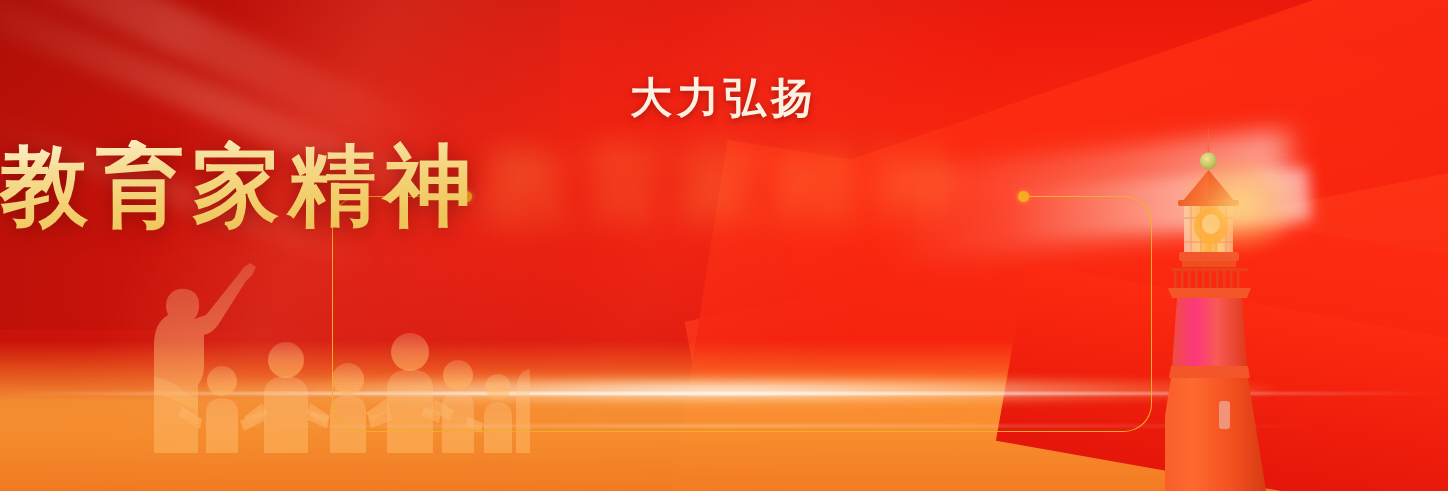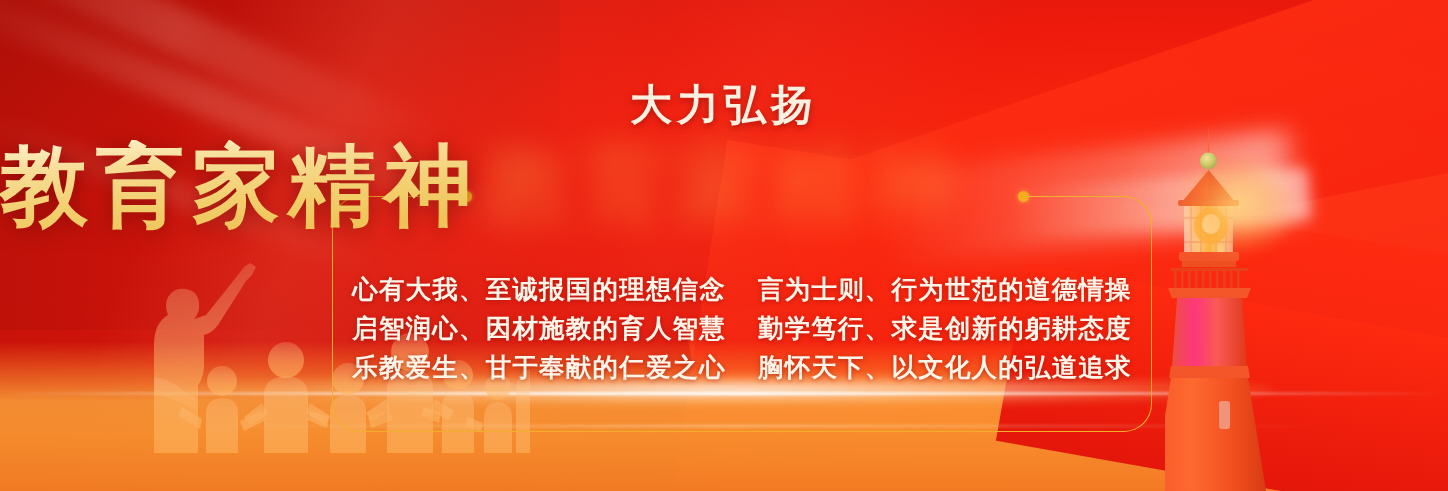--- a/index.html
+++ b/index.html
@@ -103,21 +103,21 @@
     border-top:1.6px solid #f2b02a;border-right:1.6px solid #f2b02a;
     border-top-right-radius:28px;box-sizing:border-box;}
   .dot{position:absolute;width:11px;height:11px;border-radius:50%;background:#f6ad1f;
     box-shadow:0 0 5px rgba(255,190,60,.65);}
   .dot.left{left:461px;top:191px;}
   .dot.right{left:1018px;top:191px;}
 
   
   .headline{position:absolute;left:0;right:0;top:70px;text-align:center;
     font-size:42px;font-weight:700;letter-spacing:5px;color:#fdf2e2;
-    text-shadow:0 2px 7px rgba(120,8,4,.55);margin-top:7px;}
+    text-shadow:0 2px 7px rgba(120,8,4,.55);}
   .bigtitle{position:absolute;left:0;right:0;top:140px;
     font-size:88px;font-weight:700;letter-spacing:8px;line-height:1.05;
     background:linear-gradient(176deg,#fff4d0 0%,#f7dd95 18%,#f3cf6c 40%,#efc457 58%,#f6d98c 78%,#e8b63f 100%);
     -webkit-background-clip:text;background-clip:text;color:transparent;
     filter:drop-shadow(0 3px 10px rgba(110,6,3,.6));}
   .bigtitle-glow{position:absolute;left:0;right:0;top:140px;text-align:center;
     font-size:88px;font-weight:700;letter-spacing:8px;line-height:1.05;
     color:rgba(255,200,90,.26);filter:blur(14px);pointer-events:none;}
 
   .slogans{position:absolute;left:332px;top:272px;width:820px;
@@ -290,27 +290,15 @@
   <div class="frame-corner-tr"></div>
   <div class="frame-top-l"></div>
   <div class="frame-top-r"></div>
   <div class="dot left"></div>
   <div class="dot right"></div>
 
   <div class="headline">大力弘扬</div>
   <div class="bigtitle-glow">教育家精神</div>
   <div class="bigtitle">教育家精神</div>
 
-  <div class="slogans">
-    <div class="slogan-col left">
-      <div class="slogan">心有大我、至诚报国的理想信念</div>
-      <div class="slogan">启智润心、因材施教的育人智慧</div>
-      <div class="slogan">乐教爱生、甘于奉献的仁爱之心</div>
-    </div>
-    <div class="slogan-col right">
-      <div class="slogan">言为士则、行为世范的道德情操</div>
-      <div class="slogan">勤学笃行、求是创新的躬耕态度</div>
-      <div class="slogan">胸怀天下、以文化人的弘道追求</div>
-    </div>
-  </div>
 
   <div class="noise"></div>
 </div>
 
 </body></html>

